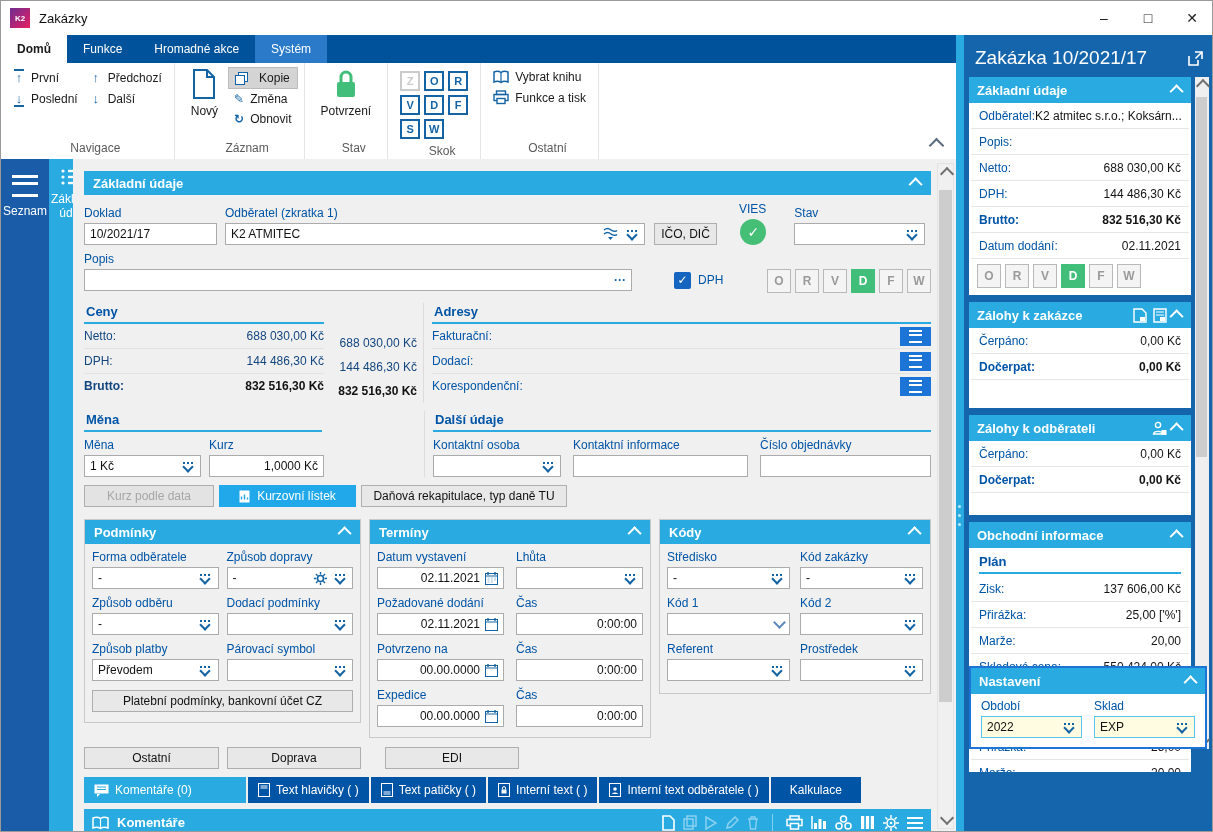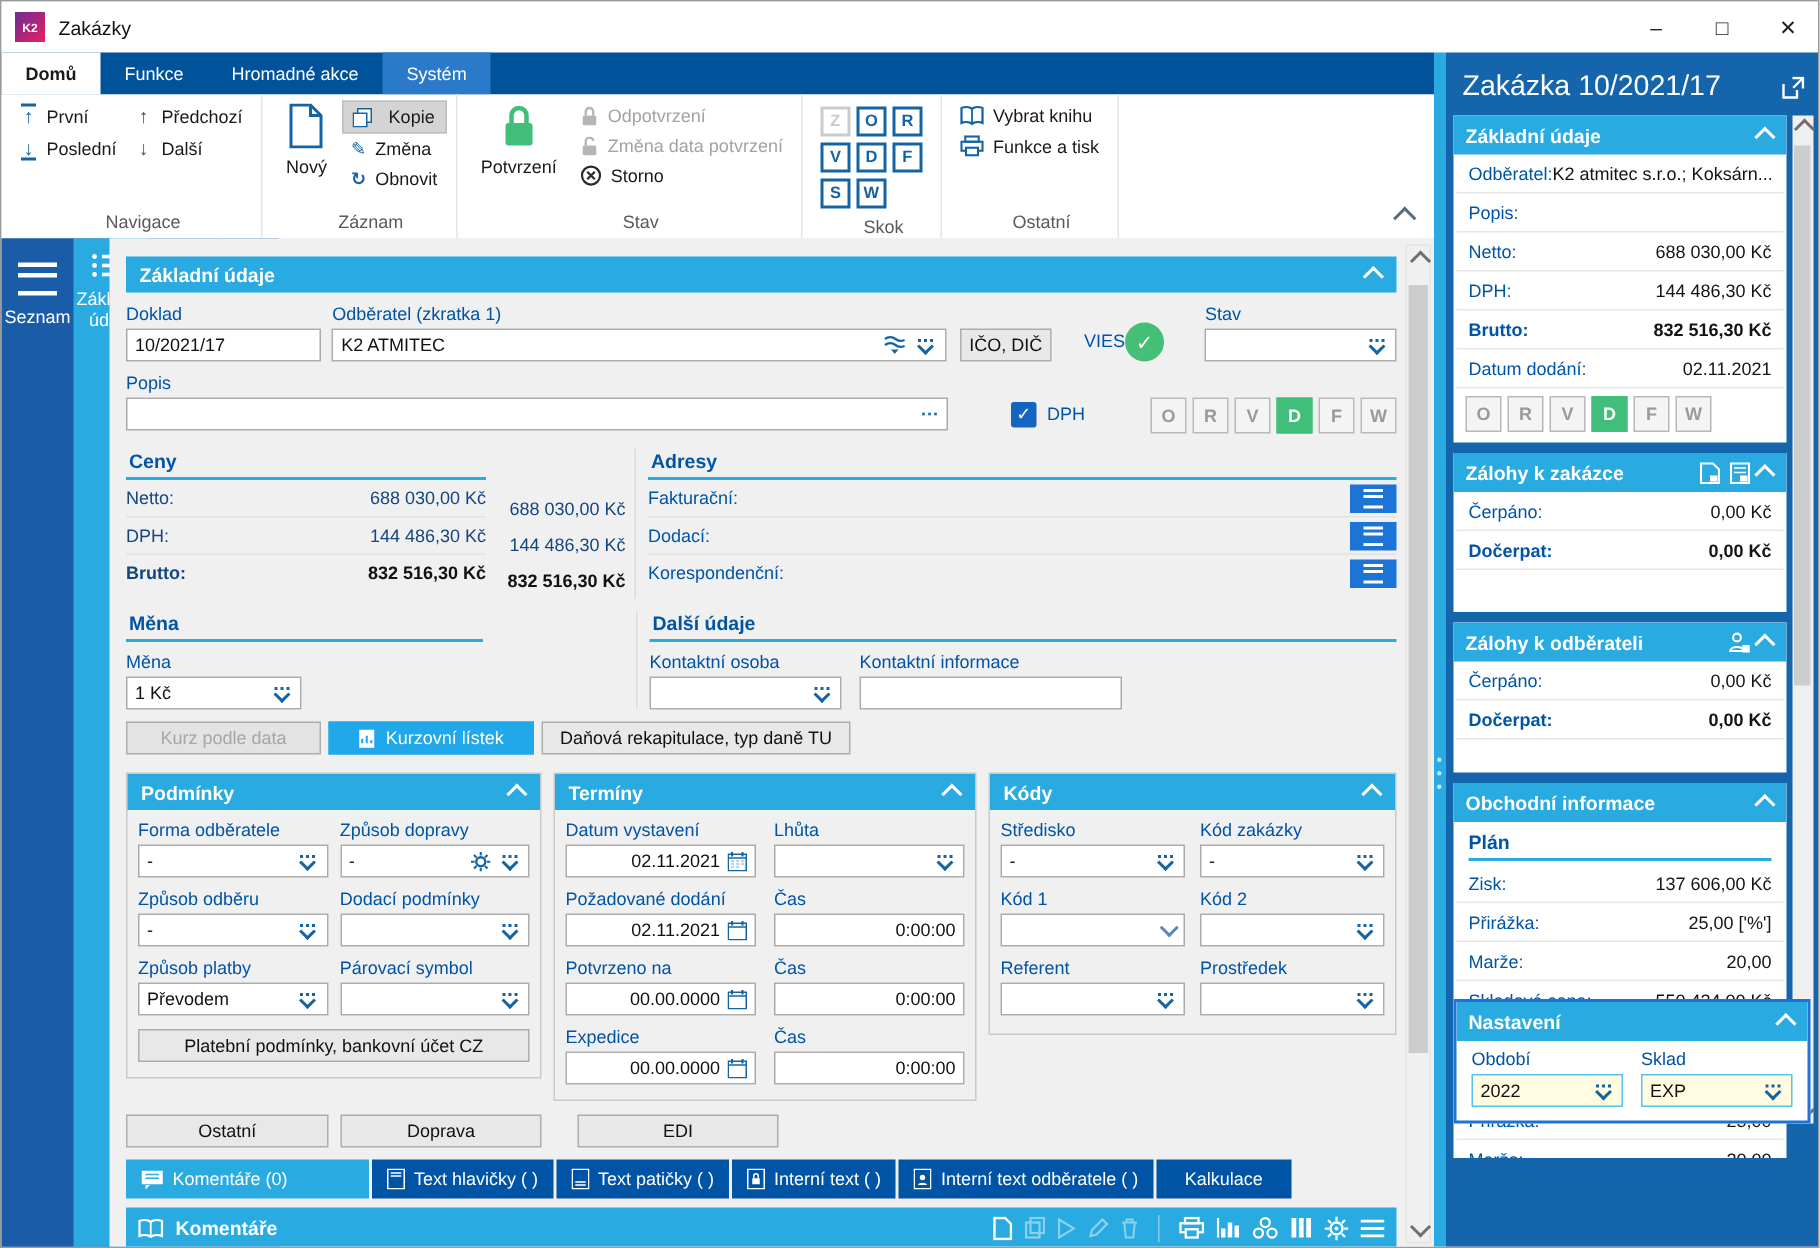--- a/index.html
+++ b/index.html
@@ -174,43 +174,20 @@
 
   <div class="rgroup">
     <div class="rgitems">
       <div class="bigbtn">
         <svg width="26" height="30" viewBox="0 0 26 30">
             <path d="M8 14v-6a5 5 0 0 1 10 0v6" fill="none" stroke="#41be79" stroke-width="3"></path>
             <rect x="4" y="13" width="18" height="15" rx="2" fill="#41be79"></rect>
           </svg>
         <span>Potvrzení</span>
       </div>
-      <div class="scol">
-        <div class="sbtn dis">
-          <svg width="12" height="13" viewBox="0 0 12 13">
-              <path d="M3.5 6V3.5a2.5 2.5 0 0 1 5 0V6" fill="none" stroke="#b5b5b5" stroke-width="1.6"></path>
-              <rect x="1.5" y="6" width="9" height="6.5" rx="1" fill="#b5b5b5"></rect>
-            </svg>
-          <span>Odpotvrzení</span>
-        </div>
-        <div class="sbtn dis">
-          <svg width="12" height="13" viewBox="0 0 12 13">
-              <path d="M3.5 6V3.5a2.5 2.5 0 0 1 5-.5" fill="none" stroke="#b5b5b5" stroke-width="1.6"></path>
-              <rect x="1.5" y="6" width="9" height="6.5" rx="1" fill="#b5b5b5"></rect>
-            </svg>
-          <span>Změna data potvrzení</span>
-        </div>
-        <div class="sbtn">
-          <svg width="14" height="14" viewBox="0 0 14 14">
-              <circle cx="7" cy="7" r="6" fill="none" stroke="#2b2b2b" stroke-width="1.5"></circle>
-              <path d="M4.5 4.5l5 5M9.5 4.5l-5 5" stroke="#2b2b2b" stroke-width="1.5"></path>
-            </svg>
-          <span>Storno</span>
-        </div>
-      </div>
     </div>
     <div class="rglabel">Stav</div>
   </div>
 
   <div class="rgroup">
     <div class="rgitems">
       <div class="skgrid">
         <div class="skrow">
           <div class="skbox dis">Z</div>
           <div class="skbox">O</div>
@@ -318,21 +295,21 @@
         <span style="width:6px"></span>
         <span class="k2dd">
               <i class="dots"></i>
               <i class="chv"></i>
             </span>
       </div>
     </div>
     <div style="width:9px"></div>
     <div class="graybtn" style="width:63px">IČO, DIČ</div>
     <div style="width:22px"></div>
-    <div style="display:flex;flex-direction:row;align-items:center">
+    <div style="display:flex;flex-direction:column;align-items:flex-end">
       <div class="flabel">VIES</div>
       <div class="viescircle">
             <span>✓</span>
           </div>
     </div>
     <div style="width:28px"></div>
     <div style="width:131px">
       <div class="flabel">Stav</div>
       <div class="inp">
             <span class="val"></span>
@@ -430,37 +407,49 @@
         <div style="width:117px">
           <div class="flabel">Měna</div>
           <div class="inp">
                 <span class="val">1 Kč</span>
                 <span class="k2dd">
                   <i class="dots"></i>
                   <i class="chv"></i>
                 </span>
               </div>
         </div>
+        <div style="width:115px">
+          <div class="flabel">Kurz</div>
+          <div class="inp r">
+                <span class="val">1,0000 Kč</span>
+              </div>
+        </div>
       </div>
     </div>
     <div style="flex:1;padding-left:8px;border-left:1px solid #dcdcdc">
       <div class="subhead">Další údaje</div>
       <div style="display:flex;margin-top:6px;gap:12px">
         <div style="width:128px">
           <div class="flabel">Kontaktní osoba</div>
           <div class="inp">
                 <span class="val"></span>
                 <span class="k2dd">
                   <i class="dots"></i>
                   <i class="chv"></i>
                 </span>
               </div>
         </div>
         <div style="width:175px">
           <div class="flabel">Kontaktní informace</div>
+          <div class="inp">
+                <span class="val"></span>
+              </div>
+        </div>
+        <div style="flex:1">
+          <div class="flabel">Číslo objednávky</div>
           <div class="inp">
                 <span class="val"></span>
               </div>
         </div>
       </div>
     </div>
   </div>
 
   <div style="display:flex;margin-top:8px;gap:5px">
     <div class="graybtn" style="width:130px;background:#e3e3e3;color:#a6a6a6">Kurz podle data</div>

